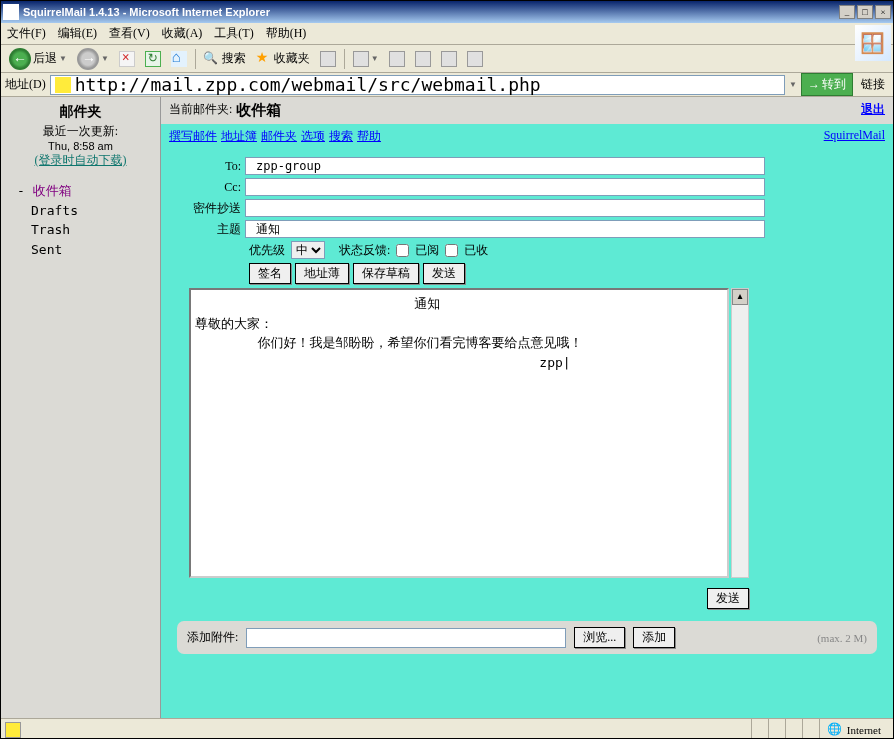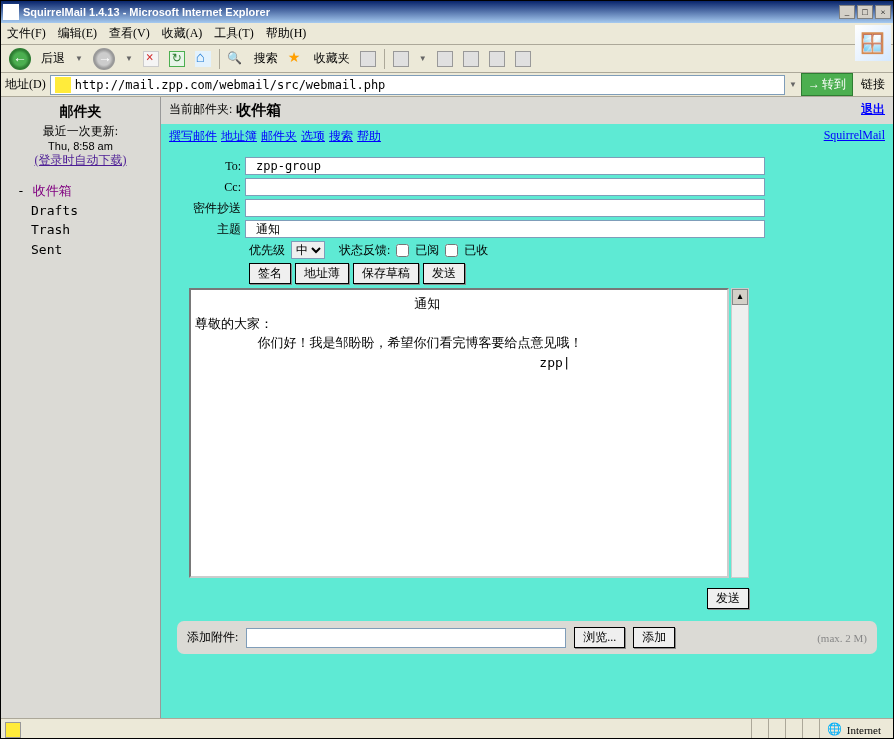--- a/index.html
+++ b/index.html
@@ -11,21 +11,21 @@
 .titlebar-text { flex: 1; font-weight: bold; font-size: 11px; font-family: Tahoma, sans-serif; }
 .win-btn { width: 16px; height: 14px; background: #d4d0c8; border: 1px solid #808080; margin-left: 2px; font-size: 9px; text-align: center; line-height: 12px; color: #000; }
 
 
 .menubar { background: #ece9d8; height: 22px; display: flex; align-items: center; border-bottom: 1px solid #aca899; position: relative; }
 .menubar span { padding: 0 6px; cursor: default; }
 .ie-logo { position: absolute; right: 2px; top: 2px; width: 36px; height: 36px; background: linear-gradient(135deg,#fff,#d4e8ff); display:flex; align-items:center; justify-content:center; font-size:20px; z-index:10; }
 
 
 .toolbar { background: #ece9d8; height: 28px; display: flex; align-items: center; border-bottom: 1px solid #aca899; padding: 0 4px; gap: 2px; }
-.tb-btn { display: flex; align-items: center; padding: 2px 4px; gap: 10px; }
+.tb-btn { display: flex; align-items: center; padding: 2px 4px; gap: 2px; }
 .tb-sep { width: 1px; height: 20px; background: #aca899; margin: 0 2px; }
 .ico { width: 16px; height: 16px; display: inline-block; }
 .ico-back { background: radial-gradient(circle,#4caf50 40%,#2e7d32 60%); border-radius:50%; position:relative; width:22px; height:22px; }
 .ico-back::after { content:"←"; color:#fff; position:absolute; left:4px; top:2px; font-size:14px; }
 .ico-fwd { background: radial-gradient(circle,#ccc 40%,#999 60%); border-radius:50%; width:22px; height:22px; position:relative; }
 .ico-fwd::after { content:"→"; color:#fff; position:absolute; left:5px; top:2px; font-size:14px; }
 .ico-stop { background:#f5f5f5; border:1px solid #ccc; position:relative; }
 .ico-stop::after { content:"×"; color:#d32f2f; position:absolute; left:2px; top:-2px; font-size:14px; font-weight:bold; }
 .ico-refresh { background:#e8f5e9; border:1px solid #4caf50; position:relative; }
 .ico-refresh::after { content:"↻"; color:#2e7d32; position:absolute; left:2px; top:-1px; font-size:12px; }
@@ -33,35 +33,35 @@
 .ico-home::after { content:"⌂"; color:#1976d2; position:absolute; left:1px; top:-2px; font-size:15px; }
 .ico-search { position:relative; }
 .ico-search::after { content:"🔍"; font-size:12px; position:absolute; left:0; top:0; }
 .ico-fav { position:relative; }
 .ico-fav::after { content:"★"; color:#ffa000; font-size:14px; position:absolute; left:0; top:-2px; }
 .ico-misc { background:#e0e0e0; border:1px solid #999; }
 .dropdown-arrow { font-size:8px; color:#666; }
 
 
 .addressbar { background:#ece9d8; height:24px; display:flex; align-items:center; border-bottom:1px solid #aca899; padding:0 4px; gap:4px; }
-.addr-input { flex:1; height:20px; background:#fff; border:1px solid #7f9db9; padding:0 4px; font-family:"SimSun",monospace; font-size:12px; display:flex; align-items:center; }
+.addr-input { flex:1; height:20px; background:#fff; border:1px solid #7f9db9; padding:0 4px; font-family:"SimSun",monospace; font-size:18px; display:flex; align-items:center; }
 .addr-input .favicon { width:16px; height:16px; background:#ffeb3b; margin-right:4px; display:inline-block; }
 .go-btn { background:#4caf50; color:#fff; border:1px solid #2e7d32; padding:2px 6px; font-size:12px; display:flex; align-items:center; gap:2px; }
 .go-btn::before { content:"→"; background:#4caf50; }
 .links-btn { padding:2px 4px; }
 
 
 .content { display:flex; height:calc(739px - 22px - 22px - 28px - 24px - 22px); }
 
 
 .sidebar { width:160px; background:#dbdad5; padding:6px; text-align:center; font-family:"SimSun",serif; border-right:1px solid #999; }
 .sidebar h3 { font-size:14px; font-weight:bold; margin-bottom:2px; }
 .sidebar .update-label { font-size:12px; }
 .sidebar .update-time { font-size:11px; font-family:Liberation Sans, sans-serif; }
-.sidebar .auto-link { text-decoration:underline; color:#4c1d95; }
+.sidebar .auto-link { text-decoration:underline; color:#0f766e; }
 .folder-list { text-align:left; margin-top:12px; padding-left:10px; font-family:monospace; font-size:13px; line-height:1.5; }
 .folder-inbox { color:#800080; }
 
 
 .main { flex:1; background:#5eead4; overflow:auto; }
 .current-folder-bar { background:#dbdad5; padding:4px 8px; display:flex; }
 .current-folder-bar .label { }
 .current-folder-bar .folder { font-weight:bold; font-size:15px; margin-left:4px; }
 .current-folder-bar .logout { margin-left:auto; color:#00f; text-decoration:underline; font-weight:bold; }
 .nav-links { padding:4px 8px; display:flex; gap:4px; }

